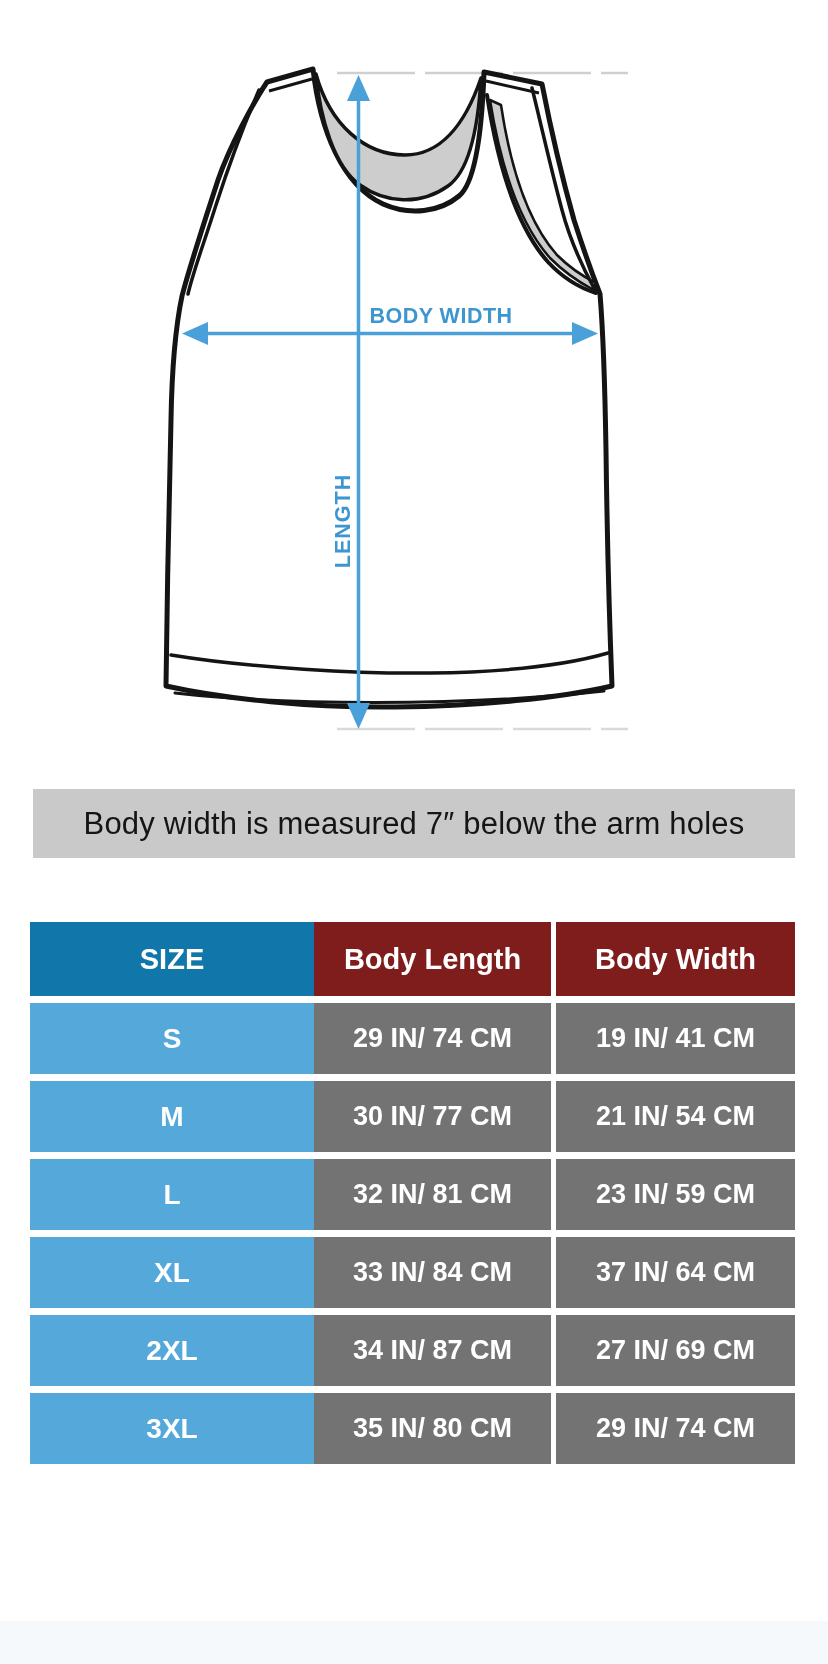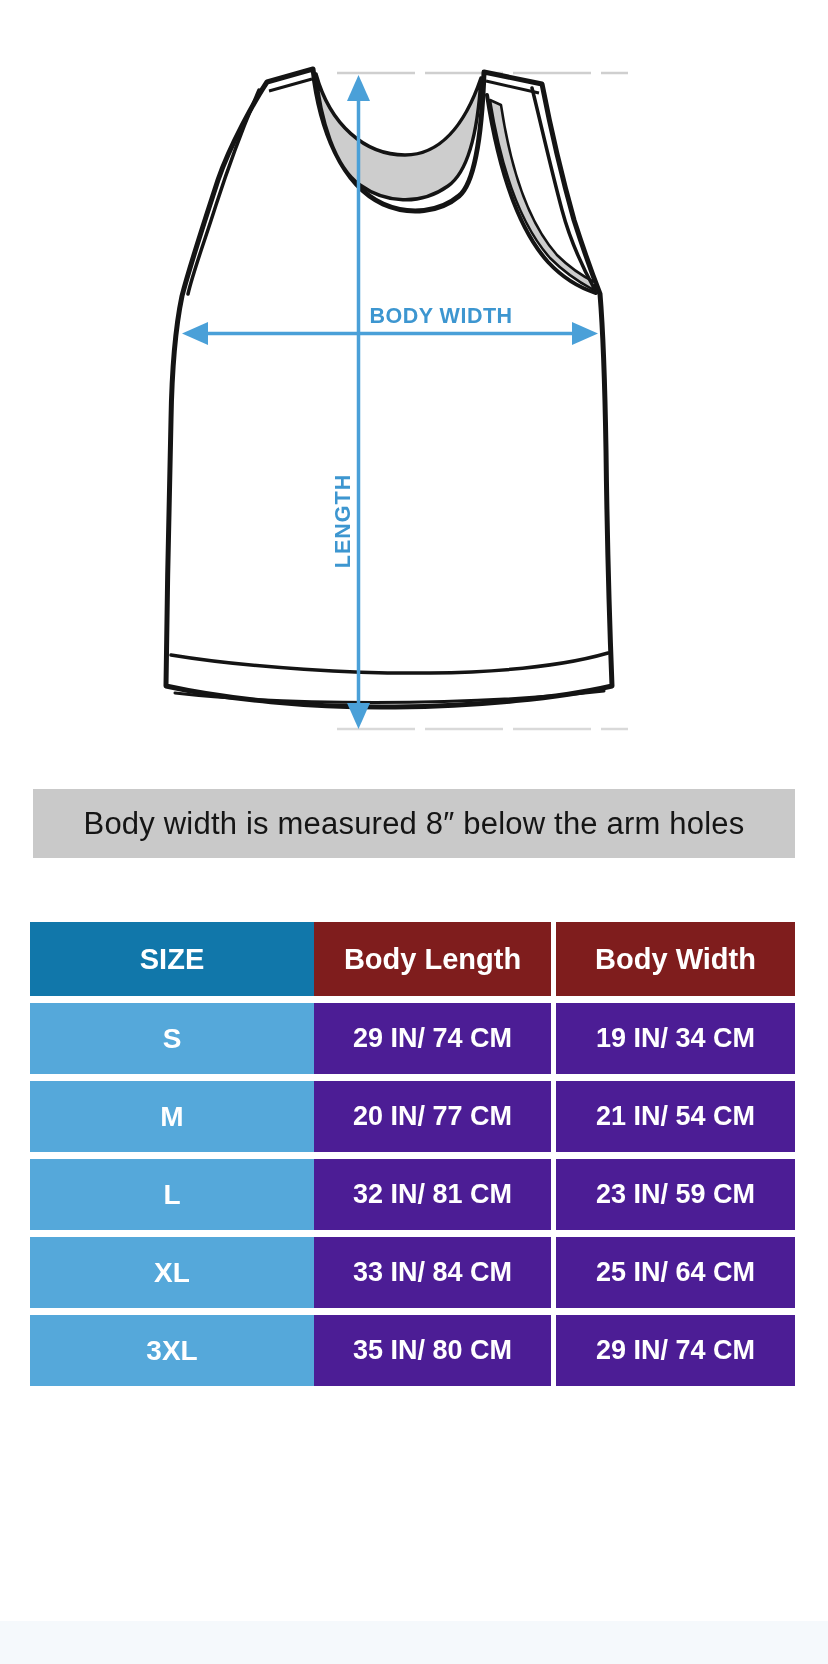--- a/index.html
+++ b/index.html
@@ -22,21 +22,21 @@
   }
   table.size-table th, table.size-table td{
     box-sizing:border-box;padding:0;margin:14px;text-align:center;vertical-align:middle;
     color:#ffffff;font-weight:700;
   }
   thead th{height:74px;font-size:29px;}
   th.h-size{background:#1177aa;}
   th.h-light{background:#7f1d1d;}
   tbody td{height:71px;font-size:27px;}
   td.col-size{background:#55a8da;font-size:28px;}
-  td.col-data{background:#4c1d95;}
+  td.col-data{background:#737373;}
   .gapcol{border-left:5px solid #ffffff;}
   .footer-tint{
     position:absolute;left:0;top:1621px;width:828px;height:43px;background:#f5f9fc;
   }
 </style>
 </head>
 <body>
 
 <div class="page">
 
@@ -93,56 +93,61 @@
       <line x1="200" y1="333.5" x2="580" y2="333.5" stroke="#4aa0d8" stroke-width="3.5"></line>
       <polygon points="182,333.5 208,322 208,345"></polygon>
       <polygon points="598,333.5 572,322 572,345"></polygon>
     </g>
 
     <text x="441" y="323" text-anchor="middle" fill="#3d96d0" font-family="Liberation Sans, sans-serif" font-size="21.5" font-weight="bold" letter-spacing="0.5">BODY WIDTH</text>
     <text x="343" y="528" transform="rotate(-90 343 521)" text-anchor="middle" fill="#3d96d0" font-family="Liberation Sans, sans-serif" font-size="21.5" font-weight="bold" letter-spacing="1">LENGTH</text>
   </svg>
 
   <div class="note-banner">
-    <span>Body width is measured 8″ below the arm holes</span>
+    <span>Body width is measured 7″ below the arm holes</span>
   </div>
 
   <table class="size-table">
     <colgroup>
       <col style="width:284px">
       <col style="width:237px">
       <col style="width:244px">
     </colgroup>
     <thead>
       <tr>
         <th class="h-size">SIZE</th>
         <th class="h-light">Body Length</th>
         <th class="h-light gapcol">Body Width</th>
       </tr>
     </thead>
     <tbody>
         <tr>
           <td class="col-size">S</td>
           <td class="col-data">29 IN/ 74 CM</td>
-          <td class="col-data gapcol">19 IN/ 34 CM</td>
+          <td class="col-data gapcol">19 IN/ 41 CM</td>
         </tr>
         <tr>
           <td class="col-size">M</td>
-          <td class="col-data">20 IN/ 77 CM</td>
+          <td class="col-data">30 IN/ 77 CM</td>
           <td class="col-data gapcol">21 IN/ 54 CM</td>
         </tr>
         <tr>
           <td class="col-size">L</td>
           <td class="col-data">32 IN/ 81 CM</td>
           <td class="col-data gapcol">23 IN/ 59 CM</td>
         </tr>
         <tr>
           <td class="col-size">XL</td>
           <td class="col-data">33 IN/ 84 CM</td>
-          <td class="col-data gapcol">25 IN/ 64 CM</td>
+          <td class="col-data gapcol">37 IN/ 64 CM</td>
+        </tr>
+        <tr>
+          <td class="col-size">2XL</td>
+          <td class="col-data">34 IN/ 87 CM</td>
+          <td class="col-data gapcol">27 IN/ 69 CM</td>
         </tr>
         <tr>
           <td class="col-size">3XL</td>
           <td class="col-data">35 IN/ 80 CM</td>
           <td class="col-data gapcol">29 IN/ 74 CM</td>
         </tr>
       </tbody>
   </table>
 
   <div class="footer-tint"></div>

